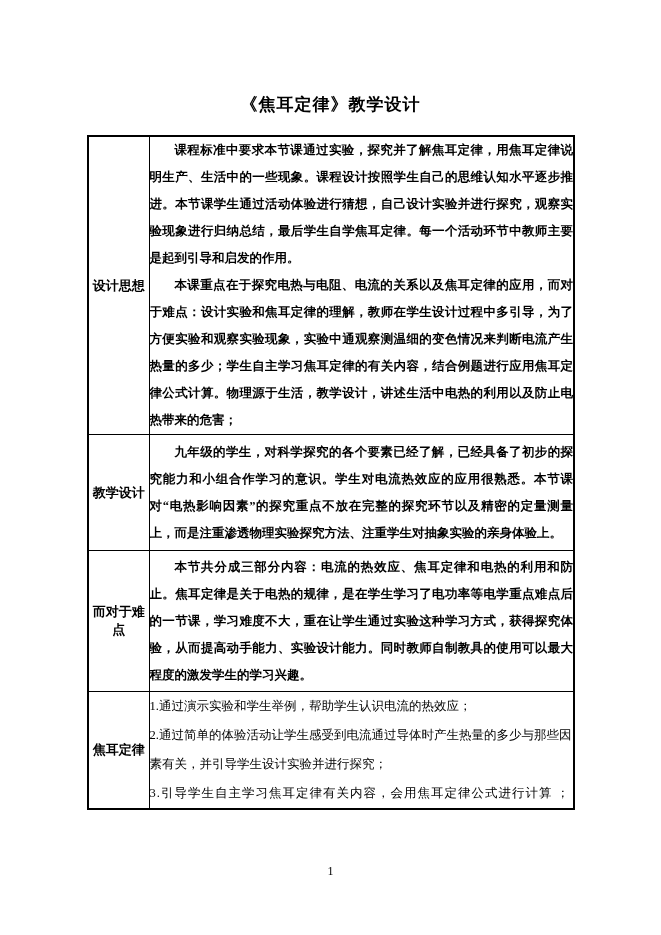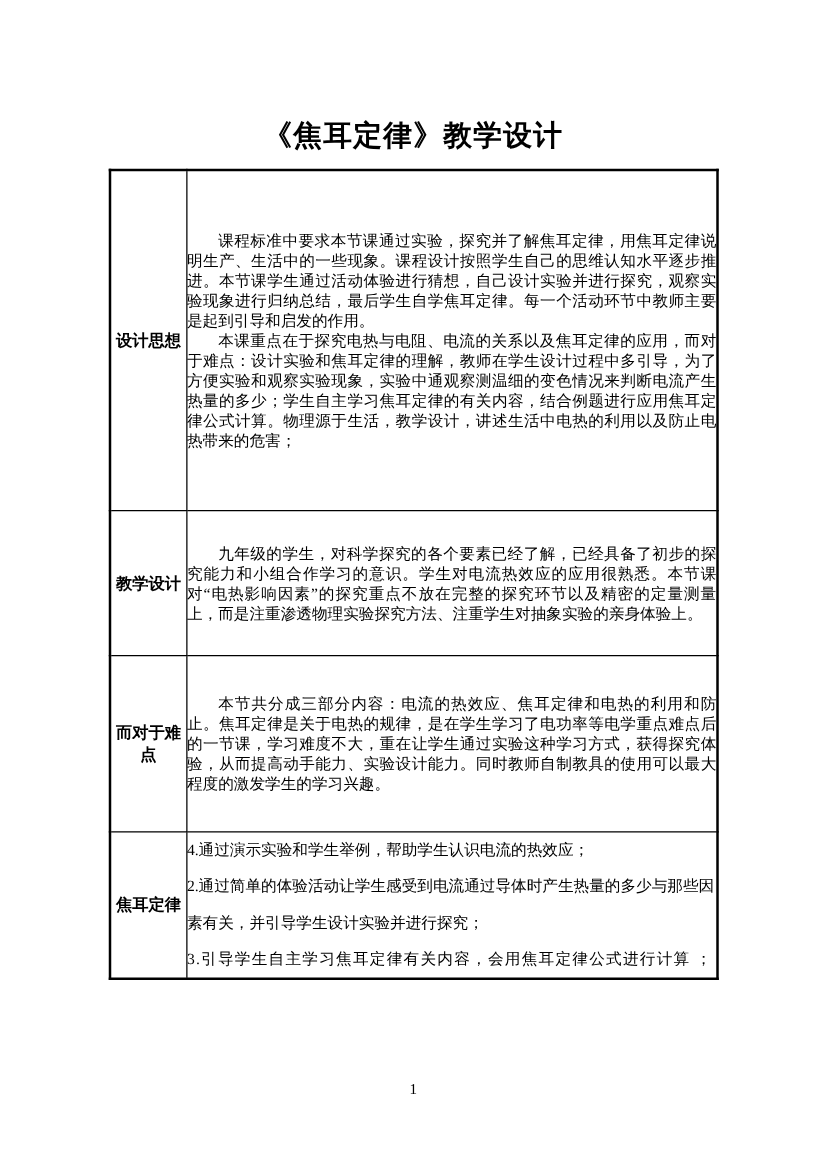--- a/index.html
+++ b/index.html
@@ -14,21 +14,21 @@
     font-family: "Liberation Serif", "DejaVu Serif", serif;
     color: #000000;
     overflow: hidden;
   }
   .doc-title {
     position: absolute;
     top: 93px;
     left: 0;
     width: 661px;
     text-align: center;
-    font-size: 23px;
+    font-size: 17px;
     font-weight: bold;
     margin: 0;
     letter-spacing: 1px;
   }
   table.doc-table {
     position: absolute;
     top: 135px;
     left: 87px;
     width: 486px;
     border-collapse: collapse;
@@ -56,23 +56,24 @@
   tr.row-learner td { height: 115px; }
   tr.row-material td { height: 140px; margin-left: 12px; }
   tr.row-goals td { height: 115px; }
   .topic-text {
     text-align: center;
     font-weight: bold;
     font-size: 13px;
   }
   p.para {
     margin: 0;
-    line-height: 16px;
+    line-height: 27px;
     text-indent: 2em;
     text-align: justify;
+    font-weight: bold;
   }
   div.goal-item {
     line-height: 29px;
     text-align: left;
   }
   div.goal-item.spaced {
     letter-spacing: 1px;
   }
   .page-number {
     position: absolute;
@@ -113,21 +114,21 @@
     <tr class="row-material">
       <td class="label-cell">而对于难点</td>
       <td class="content-cell">
         <p class="para">本节共分成三部分内容：电流的热效应、焦耳定律和电热的利用和防止。焦耳定律是关于电热的规律，是在学生学习了电功率等电学重点难点后的一节课，学习难度不大，重在让学生通过实验这种学习方式，获得探究体验，从而提高动手能力、实验设计能力。同时教师自制教具的使用可以最大程度的激发学生的学习兴趣。</p>
       </td>
     </tr>
 
     <tr class="row-goals">
       <td class="label-cell">焦耳定律</td>
       <td class="content-cell">
-        <div class="goal-item">4.通过演示实验和学生举例，帮助学生认识电流的热效应；</div>
+        <div class="goal-item">1.通过演示实验和学生举例，帮助学生认识电流的热效应；</div>
         <div class="goal-item">2.通过简单的体验活动让学生感受到电流通过导体时产生热量的多少与那些因素有关，并引导学生设计实验并进行探究；</div>
         <div class="goal-item spaced">3.引导学生自主学习焦耳定律有关内容，会用焦耳定律公式进行计算 ；</div>
       </td>
     </tr>
   </tbody>
 </table>
 
 <div class="page-number">1</div>
 
 </body></html>

